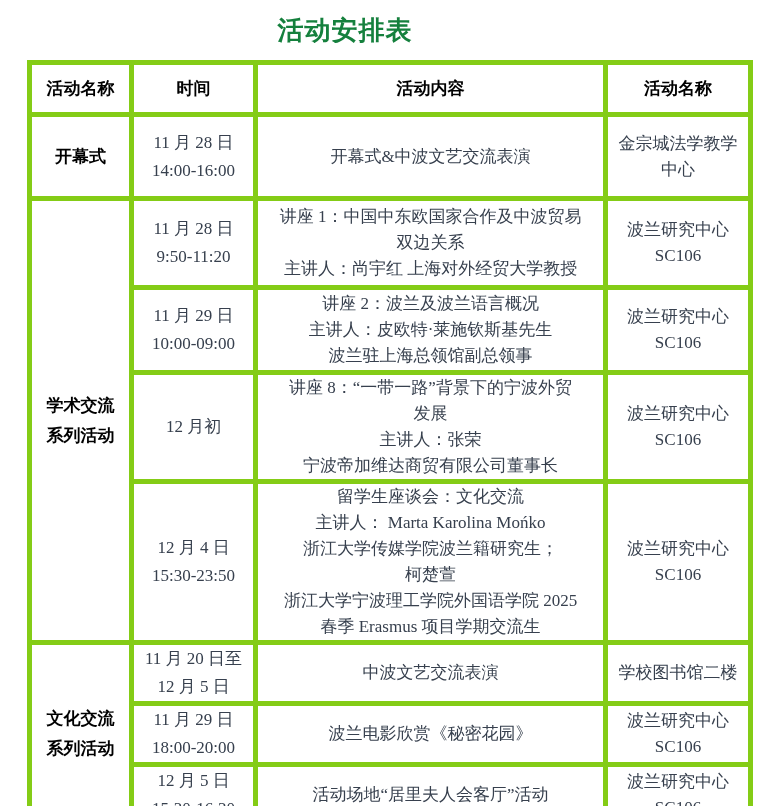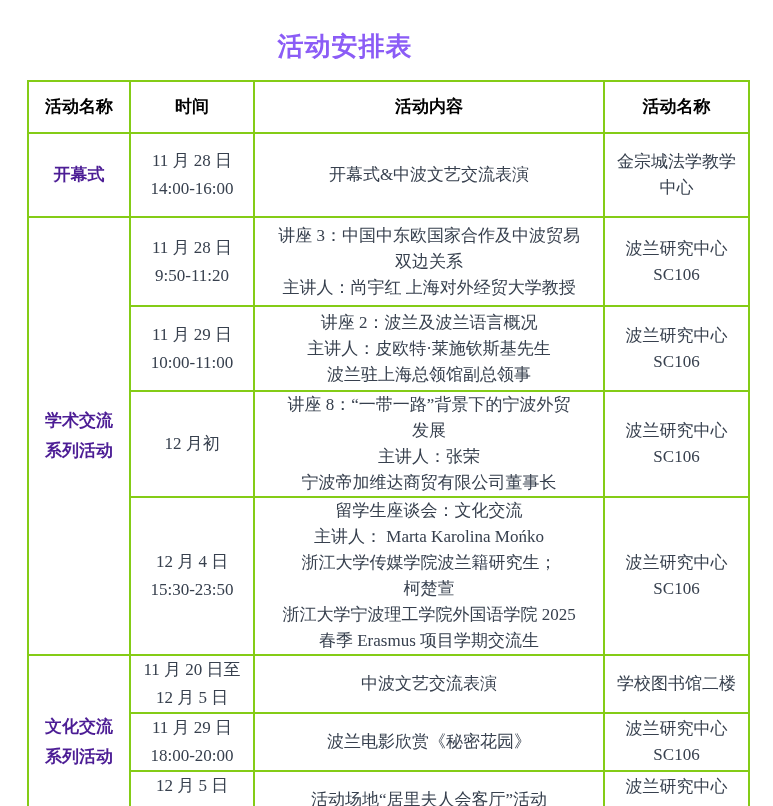--- a/index.html
+++ b/index.html
@@ -2,47 +2,47 @@
 <html><head>
 <meta charset="utf-8">
 <style>
   html,body{margin:0;padding:0;}
   body{
     width:773px;height:806px;background:#ffffff;overflow:hidden;
     font-family:"Liberation Serif","DejaVu Serif",serif;
   }
   .title-wrap{width:690px;padding-top:13px;}
   .page-title{
-    margin:16px;text-align:center;
+    margin:0;text-align:center;
     font-family:"Liberation Sans","DejaVu Sans",sans-serif;
-    font-weight:bold;font-size:26px;color:#8b5cf6;letter-spacing:1px;
+    font-weight:bold;font-size:26px;color:#15803d;letter-spacing:1px;
   }
   table.schedule{
     border-collapse:collapse;table-layout:fixed;
     width:721px;margin:12px 0 0 27px;
     background:#ffffff;
   }
   col.c1{width:102px}
   col.c2{width:124px}
   col.c3{width:350px}
   col.c4{width:145px}
   th,td{
-    border:2px solid #84cc16;
+    border:5px solid #84cc16;
     text-align:center;vertical-align:middle;
     padding:0 2px;
     font-size:17px;line-height:26px;color:#37404e;
     overflow:hidden;
   }
   th{
     font-family:"Liberation Sans","DejaVu Sans",sans-serif;
     font-weight:bold;color:#000000;font-size:17px;
   }
   td.bold-cell{
     font-family:"Liberation Sans","DejaVu Sans",sans-serif;
-    font-weight:bold;color:#4c1d95;font-size:17px;line-height:30px;
+    font-weight:bold;color:#000000;font-size:17px;line-height:30px;
   }
   td .ln{white-space:nowrap;}
   tr.hh{height:52px}
   tr.r1{height:84px}
   tr.r2{height:89px}
   tr.r3{height:85px}
   tr.r4{height:103px}
   tr.r5{height:157px}
   tr.r6{height:53px}
   tr.r7{height:53px}
@@ -92,34 +92,34 @@
     <tr class="r2">
       <td class="bold-cell" rowspan="4">
         <div class="ln">学术交流</div>
         <div class="ln">系列活动</div>
       </td>
       <td class="time-cell">
         <div class="ln">11 月 28 日</div>
         <div class="ln">9:50-11:20</div>
       </td>
       <td>
-        <div class="ln">讲座 3：中国中东欧国家合作及中波贸易</div>
+        <div class="ln">讲座 1：中国中东欧国家合作及中波贸易</div>
         <div class="ln">双边关系</div>
         <div class="ln">主讲人：尚宇红 上海对外经贸大学教授</div>
       </td>
       <td>
         <div class="ln">波兰研究中心</div>
         <div class="ln">SC106</div>
       </td>
     </tr>
 
     <tr class="r3">
       <td class="time-cell">
         <div class="ln">11 月 29 日</div>
-        <div class="ln">10:00-11:00</div>
+        <div class="ln">10:00-09:00</div>
       </td>
       <td>
         <div class="ln">讲座 2：波兰及波兰语言概况</div>
         <div class="ln">主讲人：皮欧特·莱施钦斯基先生</div>
         <div class="ln">波兰驻上海总领馆副总领事</div>
       </td>
       <td>
         <div class="ln">波兰研究中心</div>
         <div class="ln">SC106</div>
       </td>

